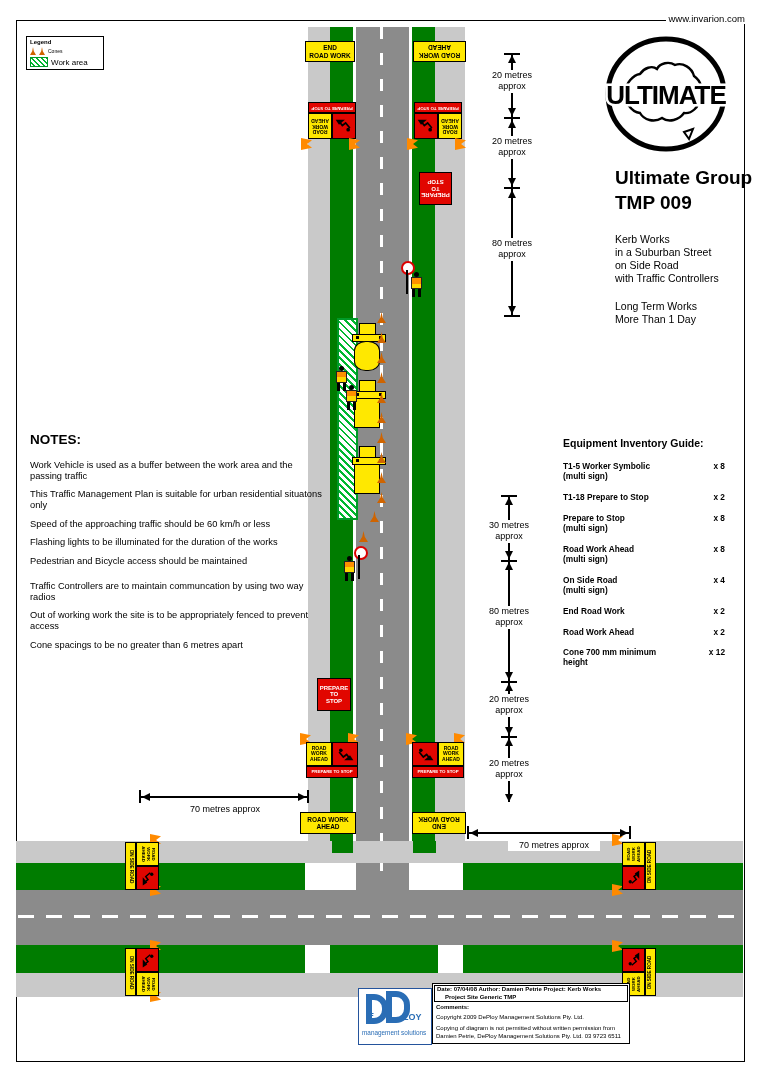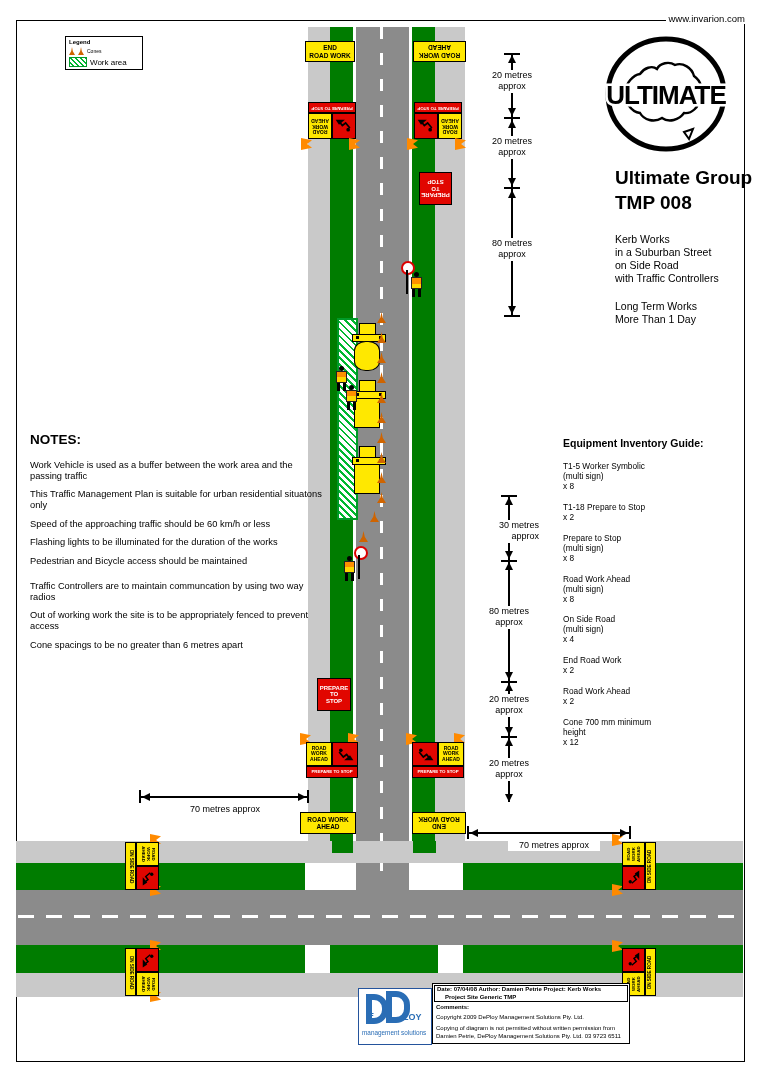--- a/index.html
+++ b/index.html
@@ -51,21 +51,21 @@
   .arr.left{border-top:4px solid transparent;border-bottom:4px solid transparent;border-right:8px solid #000;}
   .arr.right{border-top:4px solid transparent;border-bottom:4px solid transparent;border-left:8px solid #000;}
   .dimlabel{background:#fff;font-size:9px;text-align:center;line-height:1.25;z-index:5;}
   
   .notes{width:294px;font-size:9.3px;line-height:1.18;}
   .notes h2{font-size:13.5px;margin:0 0 12px 0;}
   .notes p{margin:0 0 7.5px 0;}
   .notes p.gap{margin-top:14px;}
   .inv{width:162px;}
   .inv h3{font-size:10.5px;margin:0 0 13px 0;}
-  .inv .row{display:flex;justify-content:space-between;font-size:8.3px;font-weight:normal;margin-bottom:11px;line-height:1.2;flex-direction:column;}
+  .inv .row{display:flex;justify-content:space-between;font-size:8.3px;font-weight:bold;margin-bottom:11px;line-height:1.2;}
   .legendbox{border:1px solid #000;font-size:5px;padding:2px 3px;background:#fff;}
   .legendbox .t{font-weight:bold;font-size:6px;}
   .legendbox .row{display:flex;align-items:center;gap:3px;margin-top:2px;}
   .swatch{width:16px;height:8px;background:repeating-linear-gradient(45deg,#fff 0 2px,#00b830 2px 3.5px);border:1px solid #009a28;}
   .brand-group{font-size:19px;font-weight:bold;line-height:1.3;}
   .brand-desc{font-size:10.5px;line-height:1.25;}
   .tb{border:1px solid #000;background:#fff;font-size:6px;line-height:1.25;}
   .tb .datecell{border:1px solid #000;margin:1px;padding:0 2px;}
   .tb .bold{font-weight:bold;}
   .tb .pad{padding:1px 3px;}
@@ -400,21 +400,21 @@
   <div class="abs tick-h" style="left:501px;top:681px;"></div>
   <div class="abs tick-h" style="left:501px;top:736px;"></div>
   <div class="abs arr up" style="left:505px;top:497px;"></div>
   <div class="abs arr down" style="left:505px;top:551px;"></div>
   <div class="abs arr up" style="left:505px;top:562px;"></div>
   <div class="abs arr down" style="left:505px;top:672px;"></div>
   <div class="abs arr up" style="left:505px;top:683px;"></div>
   <div class="abs arr down" style="left:505px;top:727px;"></div>
   <div class="abs arr up" style="left:505px;top:738px;"></div>
   <div class="abs arr down" style="left:505px;top:794px;"></div>
-  <div class="abs dimlabel" style="left:479px;top:520px;width:60px;text-align:right;">
+  <div class="abs dimlabel" style="left:479px;top:520px;width:60px;">
     <span>30 metres</span><br><span>approx</span>
   </div>
   <div class="abs dimlabel" style="left:479px;top:606px;width:60px;">
     <span>80 metres</span><br><span>approx</span>
   </div>
   <div class="abs dimlabel" style="left:479px;top:694px;width:60px;">
     <span>20 metres</span><br><span>approx</span>
   </div>
   <div class="abs dimlabel" style="left:479px;top:758px;width:60px;">
     <span>20 metres</span><br><span>approx</span>
@@ -431,21 +431,21 @@
 
   <div class="abs tick-v" style="left:467px;top:826px;"></div>
   <div class="abs tick-v" style="left:629px;top:826px;"></div>
   <div class="abs dline-h" style="left:469px;top:832px;width:160px;"></div>
   <div class="abs arr left" style="left:470px;top:829px;"></div>
   <div class="abs arr right" style="left:620px;top:829px;"></div>
   <div class="abs dimlabel" style="left:508px;top:840px;width:92px;">
     <span>70 metres approx</span>
   </div>
 
-  <div class="abs legendbox" style="left:26px;top:36px;width:70px;margin-left:39px;">
+  <div class="abs legendbox" style="left:26px;top:36px;width:70px;">
     <div class="t">Legend</div>
     <div class="row">
       <span class="cone-sm"></span>
       <span class="cone-sm"></span>
       <span>Cones</span>
     </div>
     <div class="row">
       <span class="swatch"></span>
       <span style="font-size:8px;">Work area</span>
     </div>
@@ -466,21 +466,21 @@
   <div class="abs" style="left:598px;top:36px;width:136px;height:122px;">
     <svg width="136" height="122" viewBox="0 0 136 122">
       <ellipse cx="68" cy="58" rx="58" ry="55" fill="none" stroke="#000" stroke-width="5"></ellipse>
       <path d="M27,56 C28,47 35,39 42,38 C46,32 54,29 59,33 C62,27 71,25 77,29 C85,26 94,32 96,40 C103,45 106,54 102,62 C101,71 94,78 86,77 C81,84 71,87 64,82 C56,87 46,84 42,77 C33,76 26,65 27,56 Z" fill="none" stroke="#000" stroke-width="2.4"></path>
       <path d="M86,96 L95,93 L91,103 Z" fill="none" stroke="#000" stroke-width="2"></path>
       <text x="68" y="68" text-anchor="middle" font-size="26" font-weight="900" letter-spacing="-1" font-family="Liberation Sans, sans-serif" fill="#000" stroke="#fff" stroke-width="5" paint-order="stroke">ULTIMATE</text>
     </svg>
   </div>
   <div class="abs brand-group" style="left:615px;top:166px;">
     <div>Ultimate Group</div>
-    <div>TMP 008</div>
+    <div>TMP 009</div>
   </div>
   <div class="abs brand-desc" style="left:615px;top:233px;">
     <div>Kerb Works</div>
     <div>in a Suburban Street</div>
     <div>on Side Road</div>
     <div>with Traffic Controllers</div>
   </div>
   <div class="abs brand-desc" style="left:615px;top:300px;">
     <div>Long Term Works</div>
     <div>More Than 1 Day</div>

